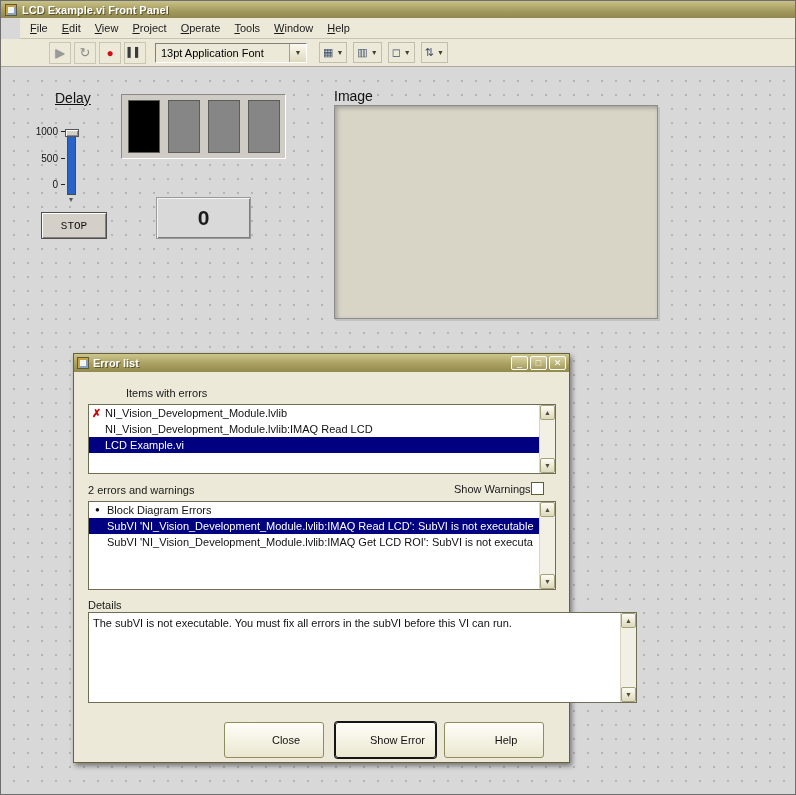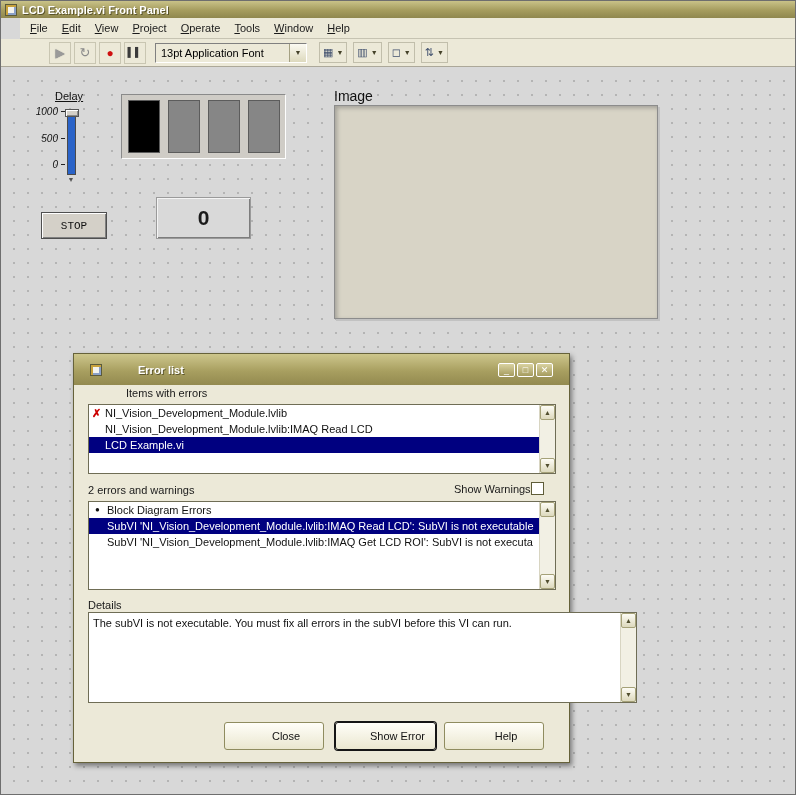--- a/index.html
+++ b/index.html
@@ -68,23 +68,23 @@
   
   .panel {
     position:absolute; left:0; top:67px; right:0; bottom:0;
     background-color:#d8d8d8;
     background-image:radial-gradient(circle, #b4b4b4 0.9px, transparent 1px);
     background-size:14px 14px; background-position:6px 6px;
   }
 
   
   .delay { position:absolute; left:28px; top:22px; width:60px; }
-  .delay-label { font-size:11px; color:#111; margin-left:26px; margin-bottom:4px;text-decoration:underline; }
+  .delay-label { font-size:14px; color:#111; margin-left:26px; margin-bottom:20px;text-decoration:underline; }
   .delay-body { display:flex; align-items:flex-start; }
-  .delay-ticks { width:36px; height:64px; display:flex; flex-direction:column; justify-content:space-between;font-style:italic; }
+  .delay-ticks { width:36px; height:64px; display:flex; flex-direction:column; justify-content:space-between; }
   .tick { display:flex; align-items:center; justify-content:flex-end; font-size:10px; color:#111; height:11px; }
   .tick i { display:inline-block; width:4px; height:1px; background:#222; margin-left:3px; }
   .delay-track {
     position:relative; width:9px; height:66px; margin-left:2px; margin-top:3px;
     background:#2a63c8; border:1px solid #4a4a4a;
   }
   .delay-thumb {
     position:absolute; left:-3px; top:-1px; width:14px; height:8px;
     background:#d4d0c8; border:1px solid #555;
     box-shadow:inset 1px 1px 0 #fff, inset -1px -1px 0 #8a8a8a;
@@ -126,23 +126,22 @@
   }
   .numeric .num { font-size:21px; font-weight:bold; color:#1a1a1a; }
 
   
   .dialog {
     position:absolute; left:72px; top:352px; width:497px; height:410px;
     background:#ece9d8; border:1px solid #66623a;
     box-shadow:2px 3px 5px rgba(0,0,0,.45);
   }
   .dlg-titlebar {
-    height:31px; display:flex; align-items:center; padding:0 16px;
+    height:18px; display:flex; align-items:center; padding:0 3px;
     background:linear-gradient(to bottom,#cdc68c,#a89f60 55%,#938a4f);
-    gap:32px;
   }
   .dlg-titlebar .title {
     color:#fff; font-size:11px; font-weight:bold; margin-left:4px; flex:1;
     text-shadow:1px 1px 0 rgba(70,64,30,.75);
   }
   .dlg-btns { display:flex; gap:2px; }
   .dlg-tb-btn {
     width:17px; height:14px; border:1px solid #fff; border-radius:2px;
     background:linear-gradient(#d9d2a0,#a59c5e); color:#fff; font-size:9px; line-height:12px;
     text-align:center; cursor:default;
@@ -175,21 +174,21 @@
   .show-warn { position:absolute; display:flex; align-items:center; gap:0; }
   .show-warn .sw-label { font-size:11px; color:#1a1a1a; }
   .checkbox { width:13px; height:13px; background:#fff; border:1px solid #5f5d39; cursor:default; }
 
   .details-box {
     position:absolute; background:#fff; border:1px solid #6f6d55;
     font-size:11px; color:#111; padding:3px 20px 3px 4px; line-height:14px; overflow:hidden;
   }
 
   .dlg-btn {
-    position:absolute; top:368px; height:28px; width:100px;
+    position:absolute; top:368px; height:36px; width:100px;
     background:linear-gradient(#fffef8,#eae7d0); border:1px solid #8f8c5f; border-radius:3px;
     font-size:11px; color:#111; display:flex; align-items:center; justify-content:center;
     font-family:"Liberation Sans", sans-serif; cursor:default;padding-left:24px;
   }
   .dlg-btn.default { border:1px solid #151515; box-shadow:0 0 0 1px #151515; }
 </style>
 </head>
 <body>
 
 <div id="window">

